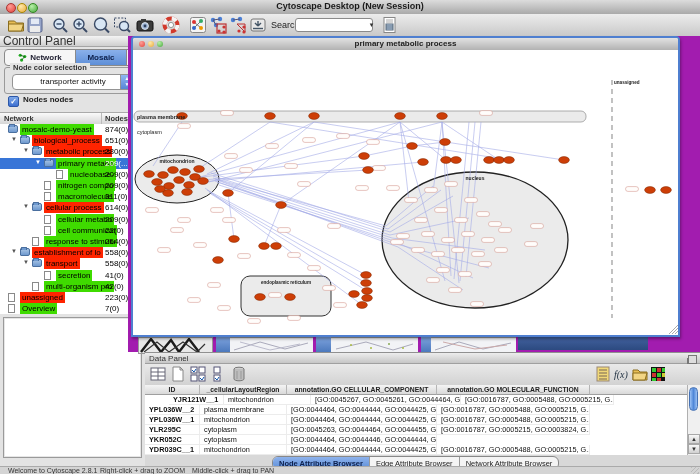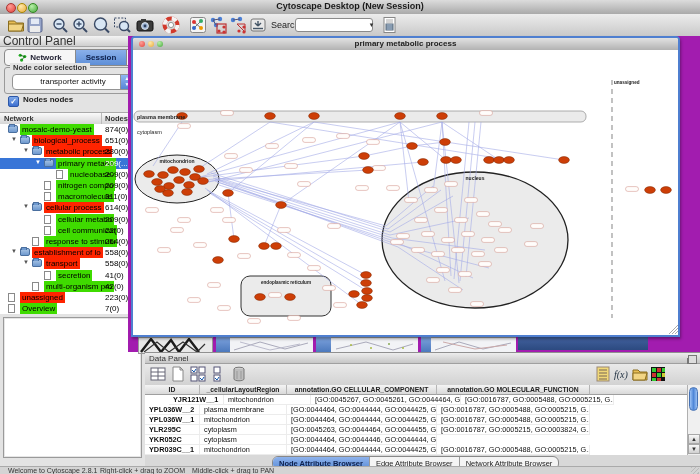--- a/index.html
+++ b/index.html
@@ -184,21 +184,21 @@
           <svg class="netglyph" viewBox="0 0 10 10">
             <circle cx="2.5" cy="2.5" r="1.8" fill="#2a2"></circle>
             <circle cx="7.5" cy="4" r="1.8" fill="#2a2"></circle>
             <circle cx="4" cy="7.8" r="1.8" fill="#2a2"></circle>
             <line x1="2.5" y1="2.5" x2="7.5" y2="4" stroke="#161"></line>
             <line x1="4" y1="7.8" x2="7.5" y2="4" stroke="#161"></line>
           </svg>
           <span>Network</span>
         </div>
       <div class="cptab mosaic">
-          <span>Session</span>
+          <span>Mosaic</span>
         </div>
       <div class="cptab arrow">▶</div>
     </div>
     <div class="fieldset">
       <span class="legend">Node color selection</span>
       <div class="dropdown"><span>transporter activity</span><span class="dd-step">▲<br>▼</span></div>
     </div>
     <div class="chkrow"><span class="chk">✓</span><span>Nodes nodes</span></div>
     <div class="tree-h">
       <span class="c1">Network</span>

